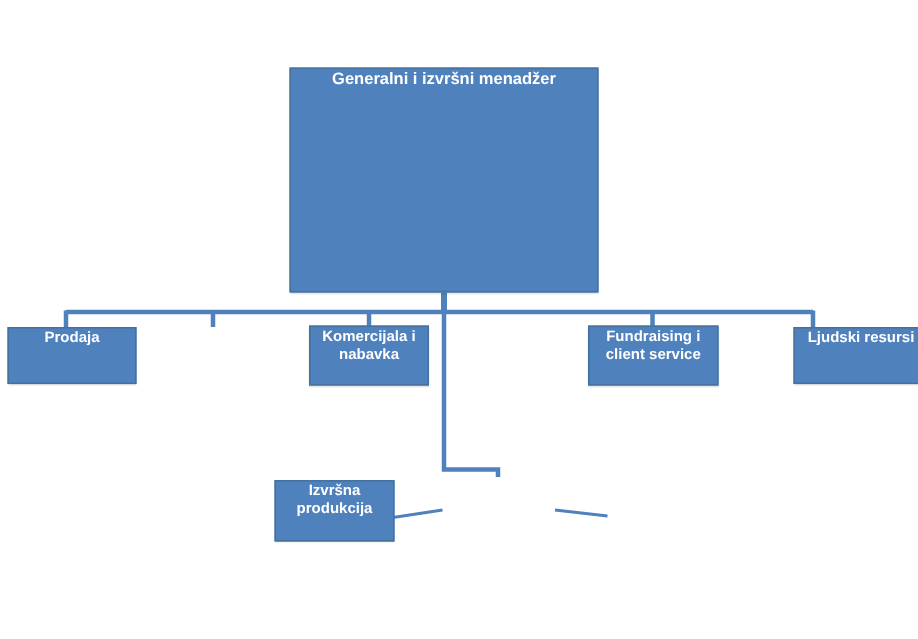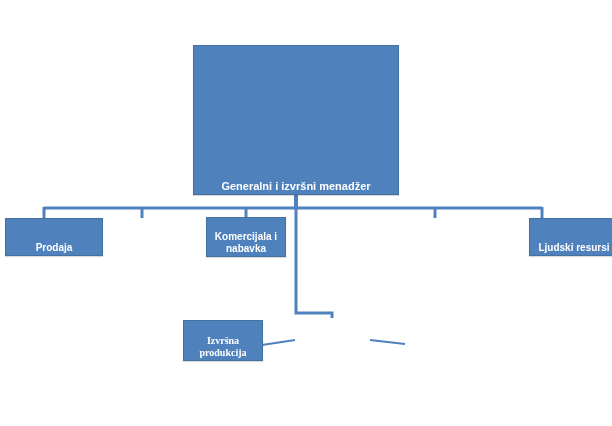--- a/index.html
+++ b/index.html
@@ -23,38 +23,38 @@
   }
   .connectors line,.connectors path{
     stroke:var(--line-color);
     fill:none;
   }
   .box{
     position:absolute;
     background:var(--box-color);
     border:1px solid var(--box-border);
     color:var(--text-color);
-    display:flex;align-items:flex-end;justify-content:center;
+    display:flex;align-items:flex-start;justify-content:center;
     text-align:center;
     font-weight:bold;
     font-size:10px;
     line-height:1.2;
     padding:1px 2px;
     box-shadow:0 1px 1px rgba(0,0,0,0.15);
   }
   .root-box{
     left:193px;top:45px;width:206px;height:150px;
     font-size:11px;
   }
-  .n-prodaja      {left:5px;  top:218px;width:98px;height:38px;}
+  .n-prodaja      {left:5px;  top:218px;width:86px;height:38px;}
   .n-racunovodstvo{left:100px;top:218px;width:85px;height:38px;}
   .n-komercijala  {left:206px;top:217px;width:80px;height:40px;}
   .n-fundraising  {left:392px;top:217px;width:87px;height:40px;}
   .n-ljudski      {left:529px;top:218px;width:90px;height:38px;}
-  .n-izvrsna      {left:183px;top:320px;width:80px;height:41px;font-family:Liberation Serif, serif;}
+  .n-izvrsna      {left:183px;top:320px;width:80px;height:41px;}
   .n-programska   {left:294px;top:318px;width:78px;height:44px;}
   .n-marketing    {left:404px;top:320px;width:82px;height:41px;}
   .box span{pointer-events:none;}
 </style>
 </head>
 <body>
 
 <div class="page">
 
   <svg class="connectors" width="612" height="426" viewBox="0 0 612 426">
@@ -81,20 +81,23 @@
 
   <div class="box n-prodaja">
     <span>Prodaja</span>
   </div>
 
 
   <div class="box n-komercijala">
     <span>Komercijala i nabavka</span>
   </div>
 
+  <div class="box n-fundraising">
+    <span>Fundraising i client service</span>
+  </div>
 
   <div class="box n-ljudski">
     <span>Ljudski resursi</span>
   </div>
 
   <div class="box n-izvrsna">
     <span>Izvršna produkcija</span>
   </div>
 
 

